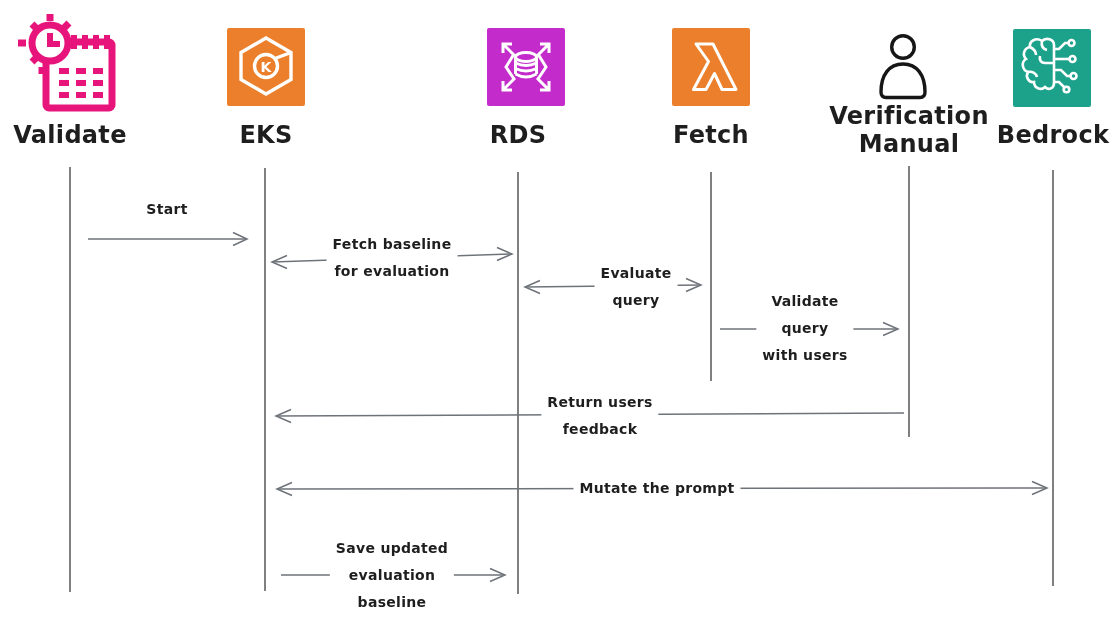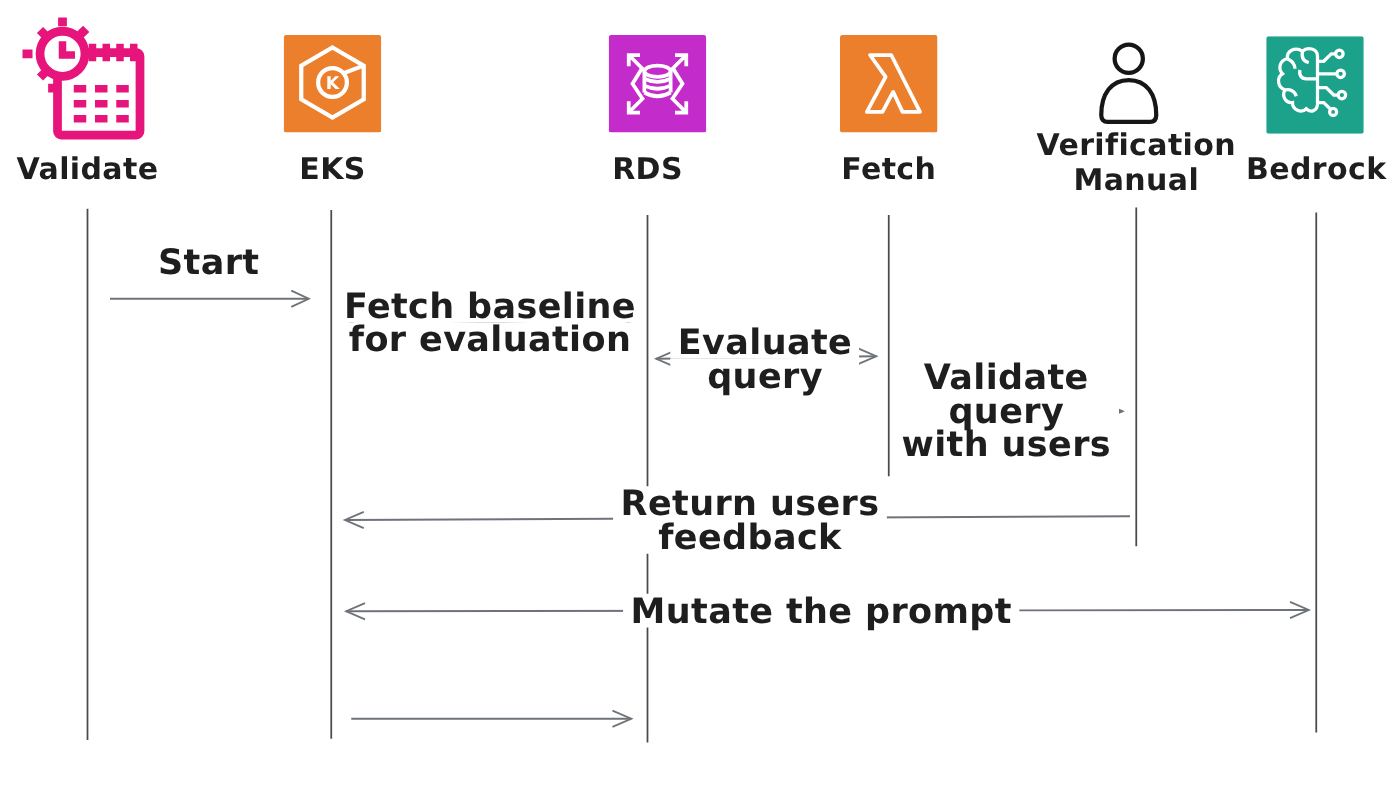--- a/index.html
+++ b/index.html
@@ -9,21 +9,21 @@
   }
   .overlay{position:absolute;left:0;top:0;}
   .icon{position:absolute;}
   .actor-label{
     position:absolute;transform:translateX(-50%);white-space:nowrap;
     font-size:24px;line-height:28px;font-weight:600;text-align:center;
     letter-spacing:.3px;
   }
   .msg{
     position:absolute;transform:translateX(-50%);text-align:center;
-    font-size:28px;line-height:27px;font-weight:600;letter-spacing:.3px;
+    font-size:14px;line-height:27px;font-weight:600;letter-spacing:.3px;
     white-space:nowrap;
   }
   .msg span{display:block;background:#fff;padding:0 6px;}
   .lifeline{stroke:#4A4A4A;stroke-width:1.4;}
   .arrow{stroke:#6E737A;stroke-width:1.5;fill:none;}
 </style>
 </head>
 <body>
 
 <div class="stage">
@@ -146,34 +146,39 @@
 
   <div class="msg" style="left:167px;top:196px">
     <span>Start</span>
   </div>
 
   <div class="msg" style="left:392px;top:231px">
     <span>Fetch baseline</span>
     <span>for evaluation</span>
   </div>
 
-  <div class="msg" style="left:612px;top:260px">
+  <div class="msg" style="left:636px;top:260px">
     <span>Evaluate</span>
     <span>query</span>
   </div>
 
   <div class="msg" style="left:805px;top:288px">
     <span>Validate</span>
     <span>query</span>
     <span>with users</span>
   </div>
 
   <div class="msg" style="left:600px;top:389px">
     <span>Return users</span>
     <span>feedback</span>
   </div>
 
   <div class="msg" style="left:657px;top:475px">
     <span>Mutate the prompt</span>
   </div>
 
+  <div class="msg" style="left:392px;top:535px">
+    <span>Save updated</span>
+    <span>evaluation</span>
+    <span>baseline</span>
+  </div>
 
 </div>
 
 </body></html>

